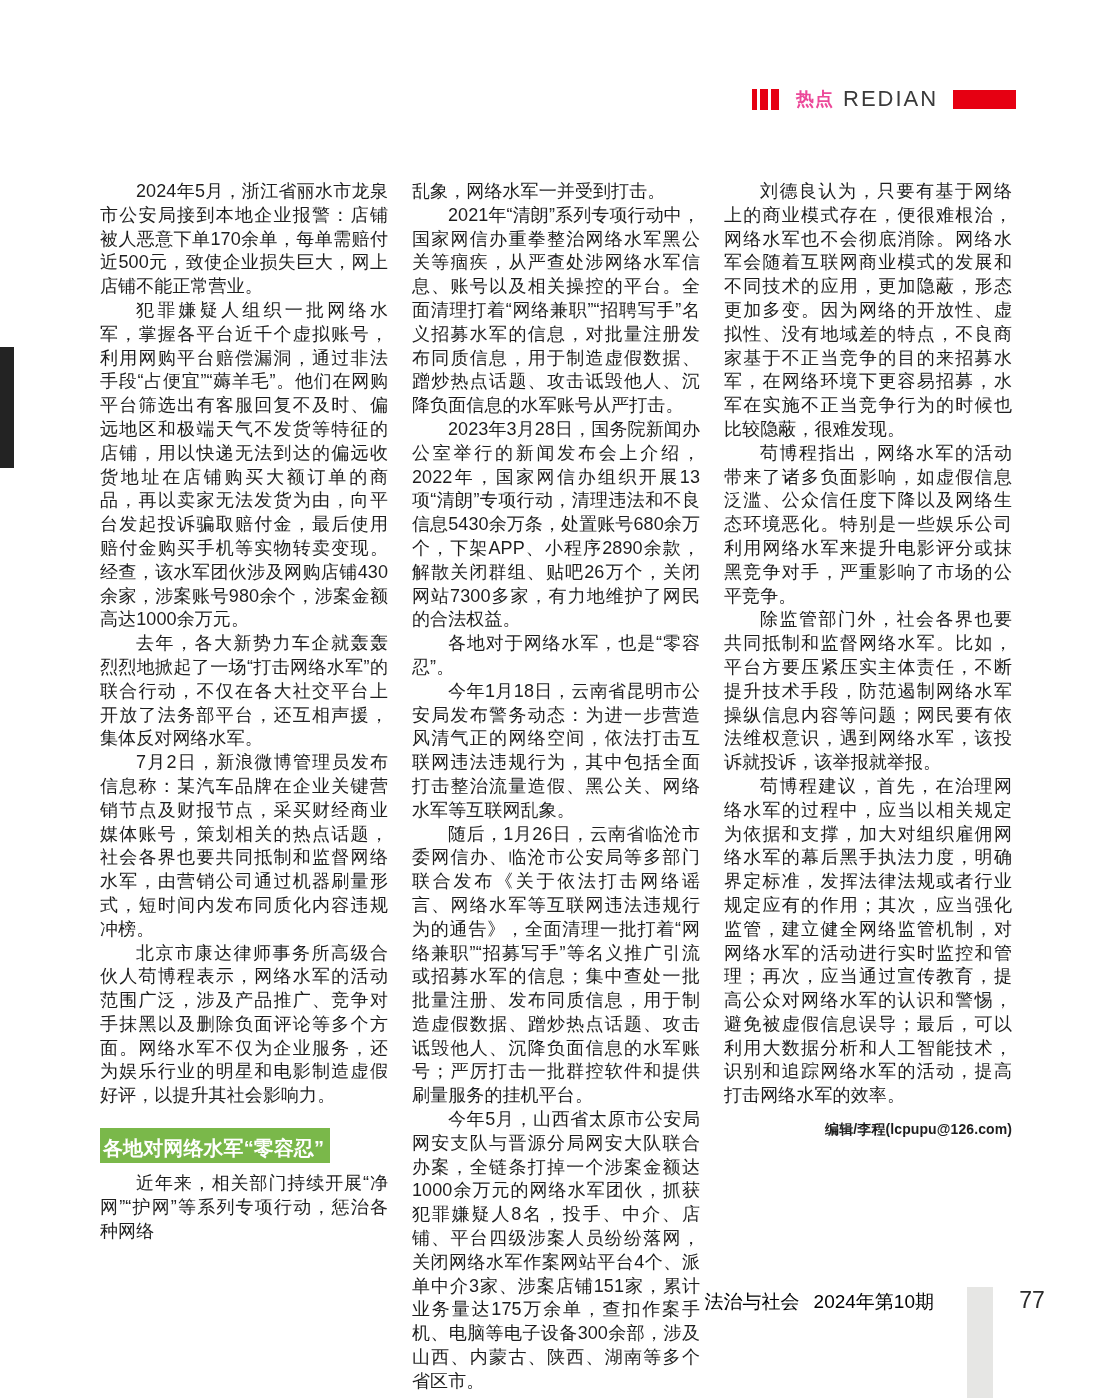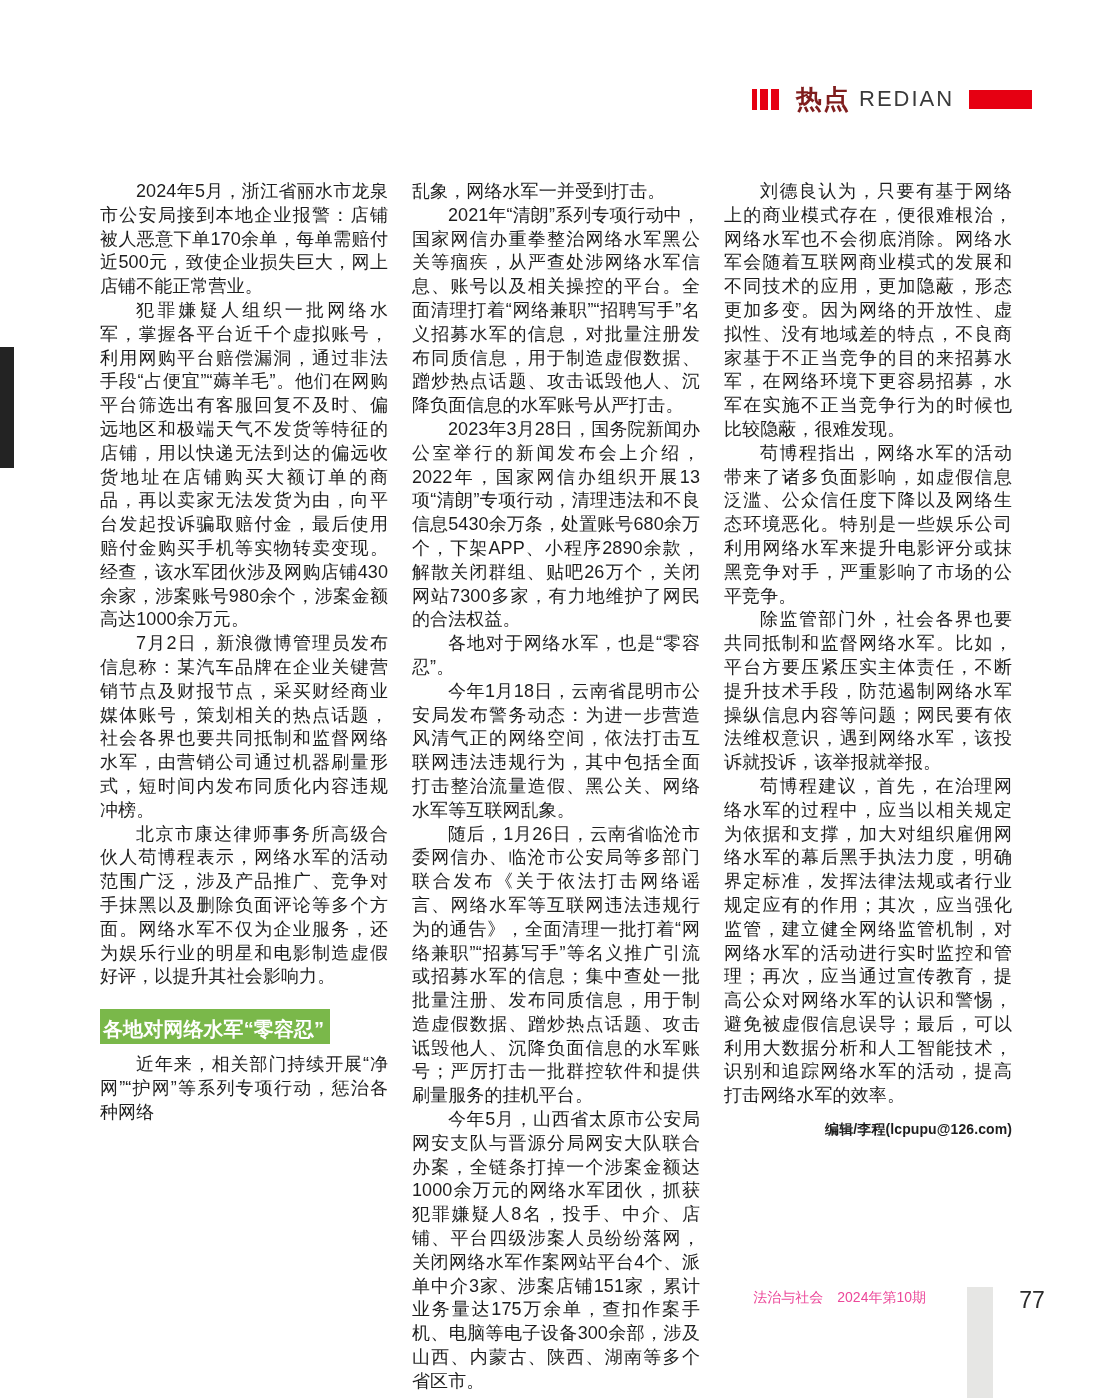--- a/index.html
+++ b/index.html
@@ -8,21 +8,21 @@
     font-family:"Liberation Sans","DejaVu Sans",sans-serif; overflow:hidden;
   }
 
   
   .topbar { position:absolute; left:752px; top:86px; height:26px; display:flex; align-items:center; }
   .bars { display:flex; align-items:center; height:21px; }
   .bars i { display:block; background:#e60012; height:21px; margin-right:3px; }
   .bars i.b1 { width:5px; }
   .bars i.b2 { width:8px; }
   .bars i.b3 { width:8px; }
-  .sec-cn { font-weight:bold; font-size:26px; color:#7f1d1d; margin-left:14px; letter-spacing:1px; }
+  .sec-cn { font-weight:bold; font-size:18px; color:#ec4899; margin-left:14px; letter-spacing:1px; }
   .sec-en { font-size:22px; color:#3a3a3a; margin-left:9px; letter-spacing:2px; }
   .red-rect { width:63px; height:19px; background:#e60012; margin-left:15px; }
 
   
   .bleed-tab { position:absolute; left:0; top:347px; width:14px; height:121px; background:#232323; }
 
   
   .col {
     position:absolute; top:180px; width:288px;
     font-size:18px; line-height:23.8px; text-align:justify; color:#1e1e1e;
@@ -37,21 +37,21 @@
   .ghead {
     display:inline-block; background:#7ab84a; color:#ffffff;
     font-size:20px; font-weight:bold; line-height:1.15;
     padding:9px 6px 3px 3px; margin:20px 0 9px 0; text-indent:0;
   }
   .col2 .ghead { margin:4px 0 6px 0; }
 
   .editor { text-align:right; font-weight:bold; font-size:14px; margin-top:10px; color:#1e1e1e; }
 
   
-  .footer-line { position:absolute; top:1289px; right:174px; font-size:14px; color:#ec4899; white-space:nowrap; }
+  .footer-line { position:absolute; top:1289px; right:166px; font-size:19px; color:#000000; white-space:nowrap; }
   .footer-line .issue { margin-left:14px; }
   .pagenum-bar { position:absolute; left:967px; top:1287px; width:26px; height:111px; background:#e6e6e4; }
   .pagenum { position:absolute; left:1012px; top:1287px; width:40px; text-align:center; font-size:23px; color:#2b2b2b; }
 </style>
 </head>
 <body>
 
 <div class="page">
 
   <header class="topbar">
@@ -63,20 +63,21 @@
     <span class="sec-cn">热点</span>
     <span class="sec-en">REDIAN</span>
     <span class="red-rect"></span>
   </header>
 
   <div class="bleed-tab"></div>
 
   <section class="col col1">
     <p class="ind">2024年5月，浙江省丽水市龙泉市公安局接到本地企业报警：店铺被人恶意下单170余单，每单需赔付近500元，致使企业损失巨大，网上店铺不能正常营业。</p>
     <p class="ind">犯罪嫌疑人组织一批网络水军，掌握各平台近千个虚拟账号，利用网购平台赔偿漏洞，通过非法手段“占便宜”“薅羊毛”。他们在网购平台筛选出有客服回复不及时、偏远地区和极端天气不发货等特征的店铺，用以快递无法到达的偏远收货地址在店铺购买大额订单的商品，再以卖家无法发货为由，向平台发起投诉骗取赔付金，最后使用赔付金购买手机等实物转卖变现。经查，该水军团伙涉及网购店铺430余家，涉案账号980余个，涉案金额高达1000余万元。</p>
+    <p class="ind">去年，各大新势力车企就轰轰烈烈地掀起了一场“打击网络水军”的联合行动，不仅在各大社交平台上开放了法务部平台，还互相声援，集体反对网络水军。</p>
     <p class="ind">7月2日，新浪微博管理员发布信息称：某汽车品牌在企业关键营销节点及财报节点，采买财经商业媒体账号，策划相关的热点话题，社会各界也要共同抵制和监督网络水军，由营销公司通过机器刷量形式，短时间内发布同质化内容违规冲榜。</p>
     <p class="ind">北京市康达律师事务所高级合伙人苟博程表示，网络水军的活动范围广泛，涉及产品推广、竞争对手抹黑以及删除负面评论等多个方面。网络水军不仅为企业服务，还为娱乐行业的明星和电影制造虚假好评，以提升其社会影响力。</p>
     <h3 class="ghead">各地对网络水军“零容忍”</h3>
     <p class="ind">近年来，相关部门持续开展“净网”“护网”等系列专项行动，惩治各种网络</p>
   </section>
 
   <section class="col col2">
     <p>乱象，网络水军一并受到打击。</p>
     <p class="ind">2021年“清朗”系列专项行动中，国家网信办重拳整治网络水军黑公关等痼疾，从严查处涉网络水军信息、账号以及相关操控的平台。全面清理打着“网络兼职”“招聘写手”名义招募水军的信息，对批量注册发布同质信息，用于制造虚假数据、蹭炒热点话题、攻击诋毁他人、沉降负面信息的水军账号从严打击。</p>
     <p class="ind">2023年3月28日，国务院新闻办公室举行的新闻发布会上介绍，2022年，国家网信办组织开展13项“清朗”专项行动，清理违法和不良信息5430余万条，处置账号680余万个，下架APP、小程序2890余款，解散关闭群组、贴吧26万个，关闭网站7300多家，有力地维护了网民的合法权益。</p>

